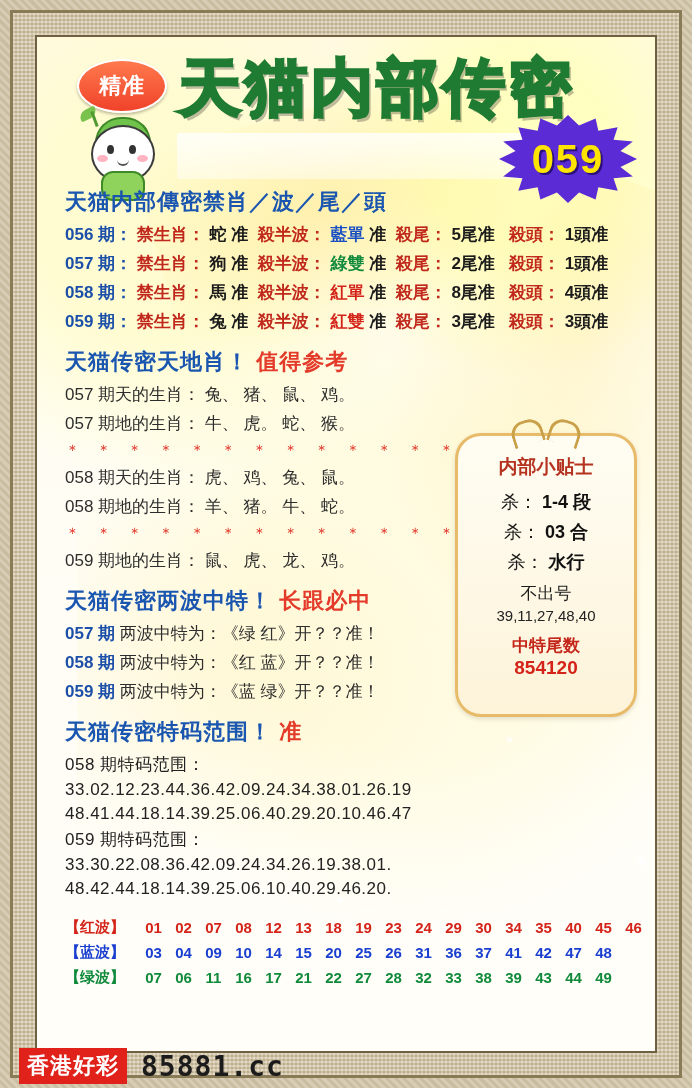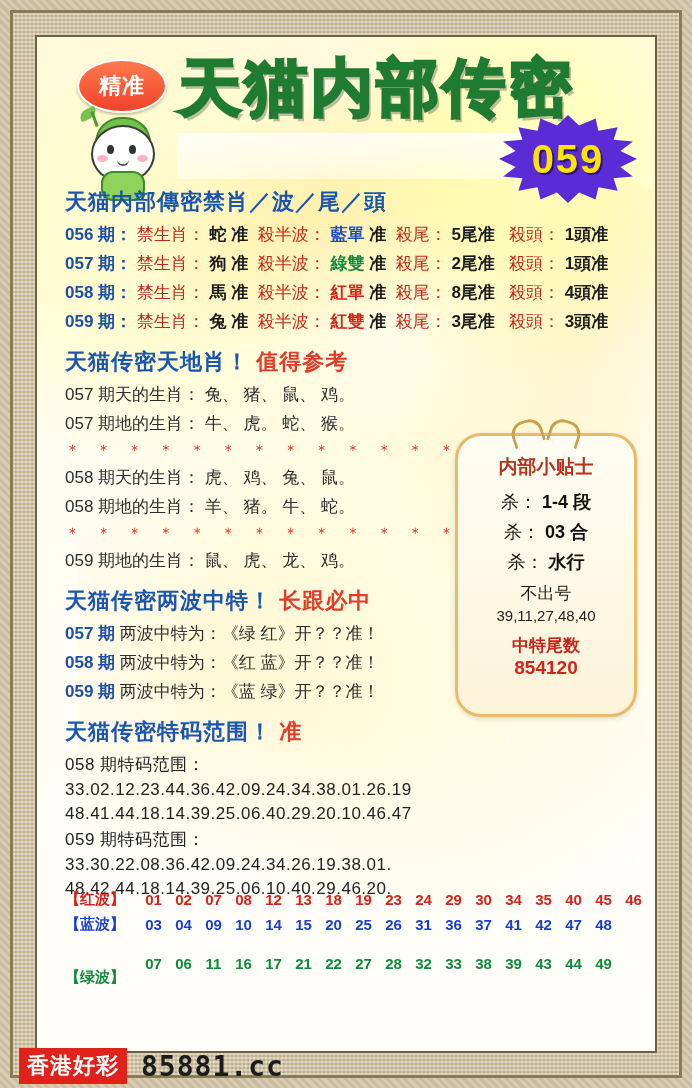--- a/index.html
+++ b/index.html
@@ -102,21 +102,21 @@
   .body{position:absolute;left:0;top:150px;right:0;bottom:0;}
   .sec-title{
     color:#1a56b0;font-size:22px;font-weight:bold;letter-spacing:1px;
     margin:0 0 6px 28px;
   }
   .sec-title .hl{color:#e33a2a;}
   .row{
     font-size:17px;color:#2d2d2d;margin:0 0 6px 28px;white-space:nowrap;
   }
   .row .idx{color:#1b4fa8;font-weight:bold;}
-  .row .lbl{color:#c1281c;font-weight:normal;margin-top:24px;}
+  .row .lbl{color:#c1281c;font-weight:bold;margin-top:24px;}
   .row .val{color:#1b1b1b;font-weight:bold;}
   .row .grn{color:#118a3d;font-weight:bold;}
   .row .blu{color:#1a4fc4;font-weight:bold;}
   .row .red{color:#d4241a;font-weight:bold;}
   .stars{
     color:#e0352a;font-size:15px;letter-spacing:6px;margin:6px 0 6px 28px;
   }
   .nums{font-size:17px;color:#222;margin:0 0 4px 28px;letter-spacing:.5px;}
 
   
@@ -138,21 +138,21 @@
   .tips .nodraw-nums{font-size:15px;color:#222;}
   .tips .tail-title{font-size:17px;color:#c4261a;font-weight:bold;margin-top:10px;}
   .tips .tail-nums{font-size:19px;color:#d4241a;font-weight:bold;}
 
   
   .waves{position:absolute;left:28px;bottom:58px;width:620px;}
   .wave-row{display:flex;align-items:center;margin-bottom:6px;font-size:15px;}
   .wave-tag{width:78px;font-weight:bold;font-size:15px;}
   .wave-tag.red{color:#d4241a;}
   .wave-tag.blue{color:#1a3fd0;}
-  .wave-tag.green{color:#108a3a;margin-top:28px;}
+  .wave-tag.green{color:#108a3a;}
   .wave-nums{display:flex;gap:9px;font-weight:bold;}
   .wave-nums span{width:21px;text-align:center;}
   .c-red{color:#d4241a;} .c-blue{color:#1a3fd0;} .c-green{color:#108a3a;}
 
   
   .footer{
     position:absolute;left:0;right:0;bottom:0;height:44px;
     display:flex;align-items:center;gap:14px;padding-left:19px;
   }
   .footer .fl{

